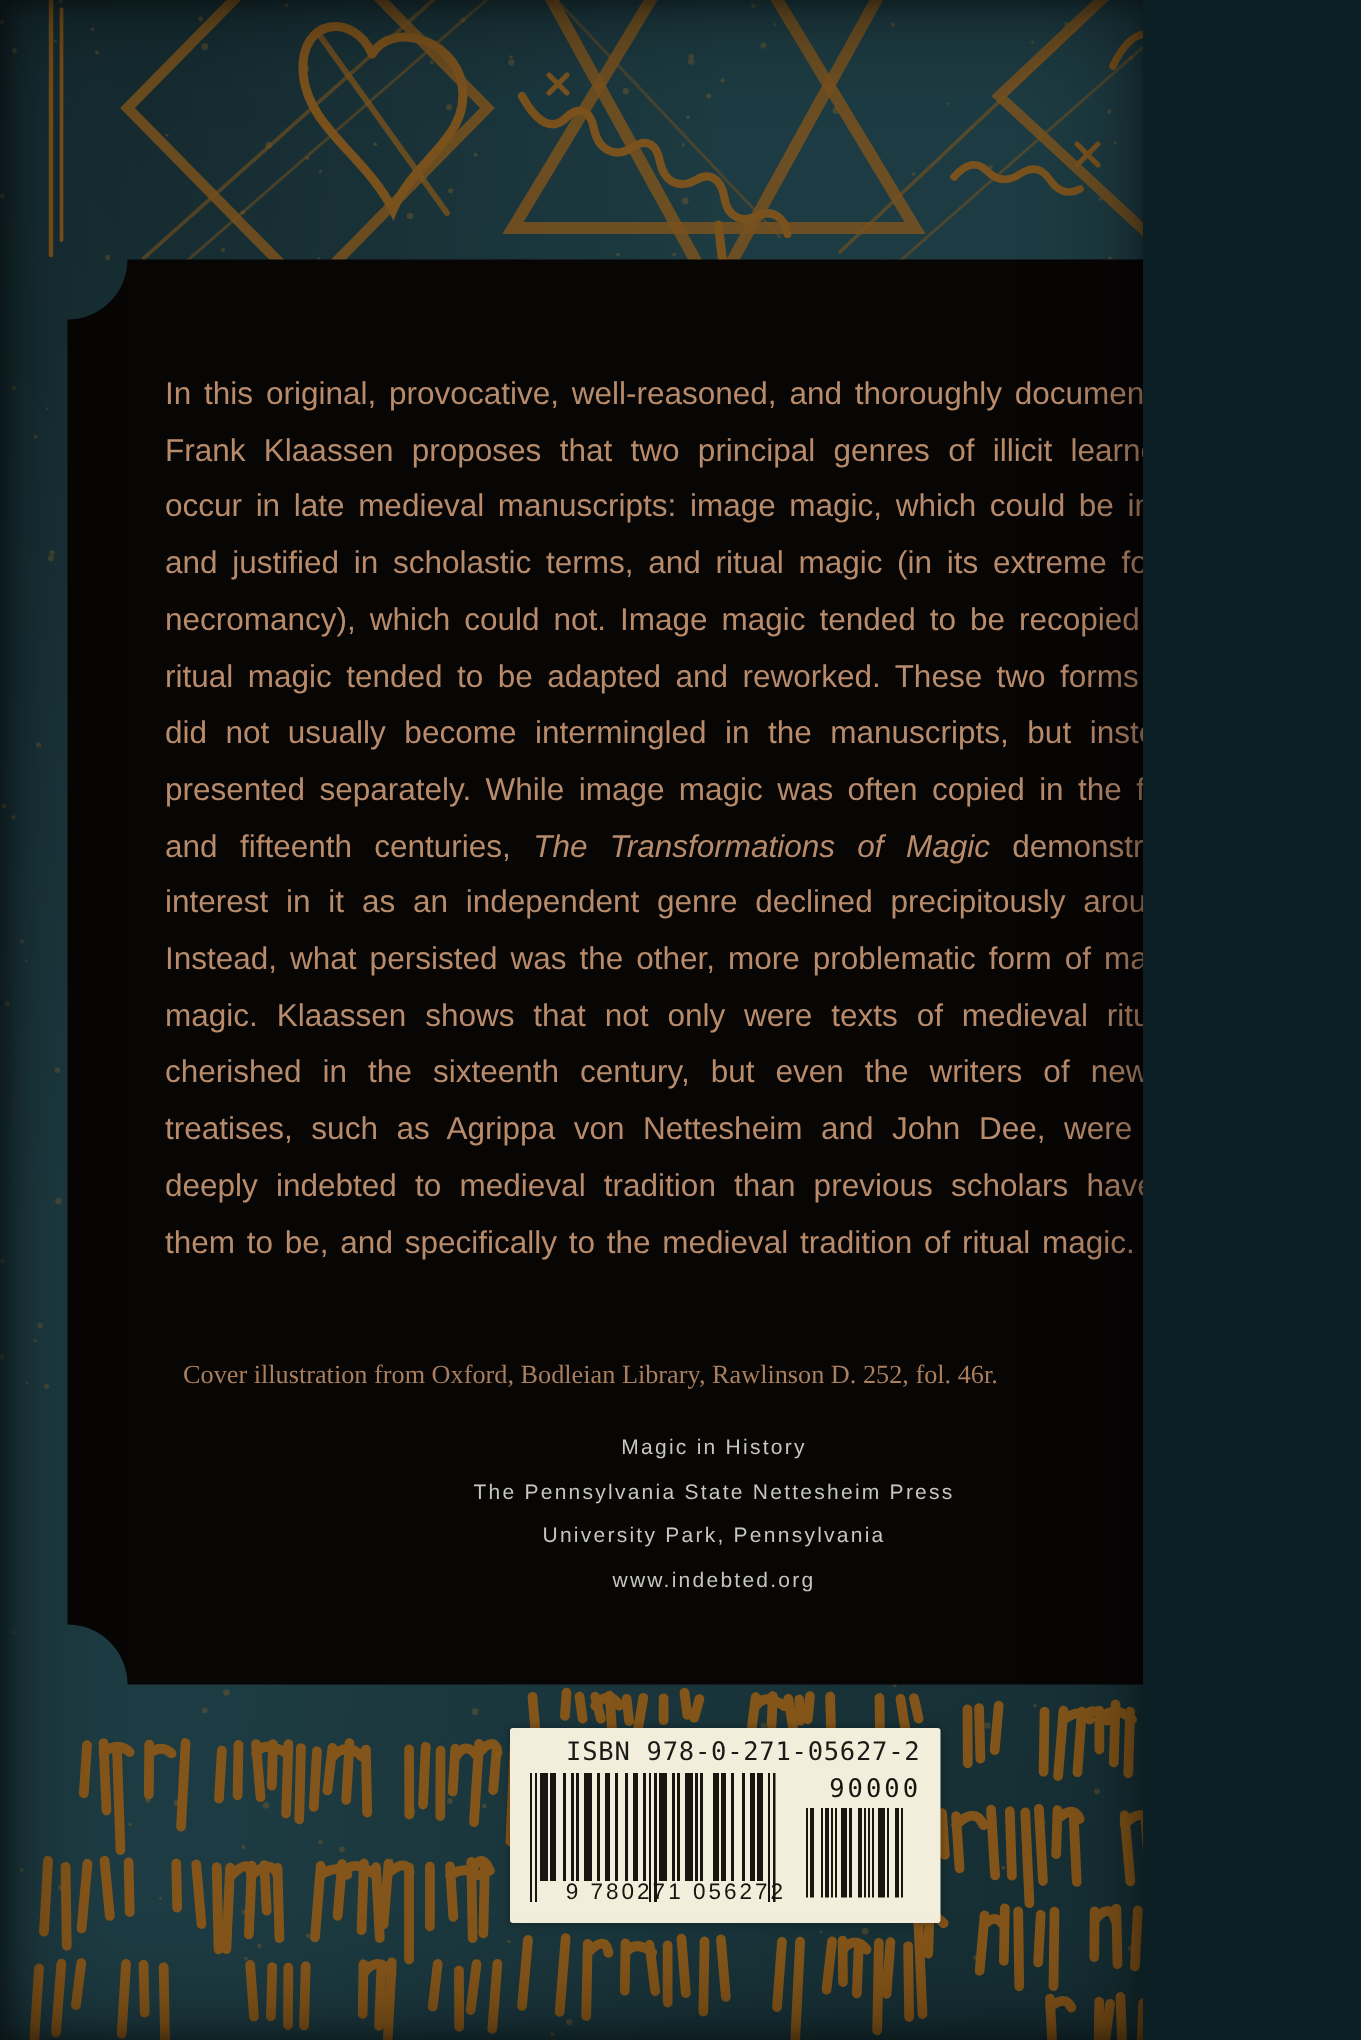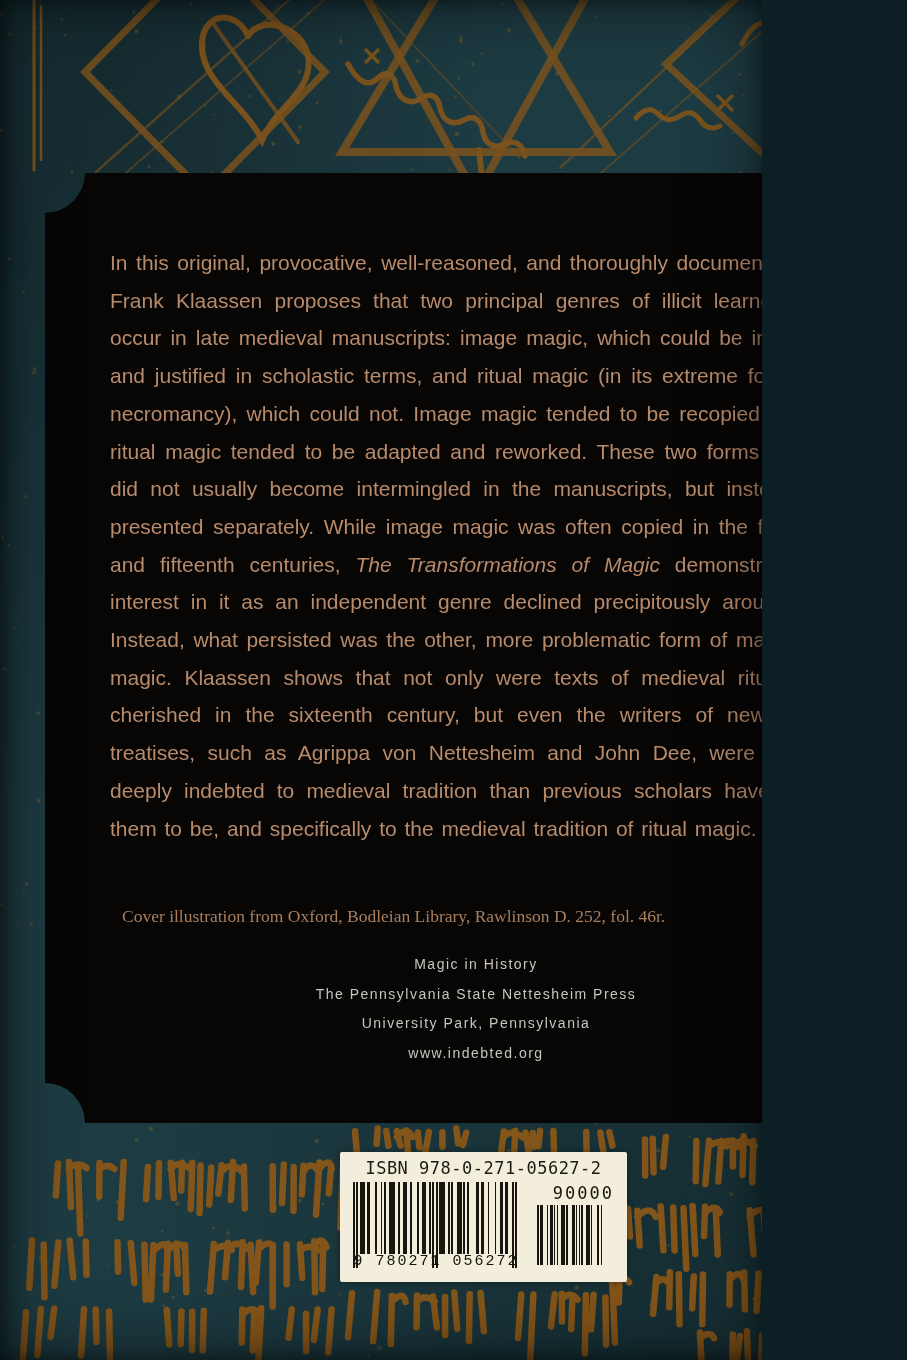--- a/index.html
+++ b/index.html
@@ -34,29 +34,29 @@
   }
   .imprint{
     position:absolute;left:45px;top:950px;width:862px;text-align:center;
     color:#c6c6c2;font-size:14px;line-height:29.6px;letter-spacing:1.5px;
   }
   .barcode-box{
     position:absolute;left:340px;top:1152px;width:287px;height:130px;
     background:#f2eedb;border-radius:2px;box-shadow:0 0 6px rgba(0,0,0,.35);
   }
   .isbn-label{
-    position:absolute;left:0;top:6px;width:100%;text-align:center;
+    position:absolute;left:12px;top:6px;width:100%;text-align:center;
     color:#1c1a16;font-size:17px;letter-spacing:.5px;
     font-family:"DejaVu Sans Mono", monospace;
   }
   .ean13-svg{position:absolute;left:13px;top:30px;width:164px;height:86px;}
   .ean-digits{
-    position:absolute;left:8px;top:101px;width:176px;text-align:center;
+    position:absolute;left:8px;top:101px;width:176px;text-align:right;
     color:#17140f;font-size:15px;letter-spacing:2px;
-    font-family:Liberation Mono, monospace;
+    font-family:Liberation Sans, sans-serif;
   }
   .supp-code{
     position:absolute;left:188px;top:31px;width:86px;text-align:right;
     color:#17140f;font-size:17px;letter-spacing:2px;
     font-family:"DejaVu Sans Mono", monospace;
   }
   .supp-svg{position:absolute;left:196px;top:53px;width:66px;height:60px;}
 </style>
 </head>
 <body>

